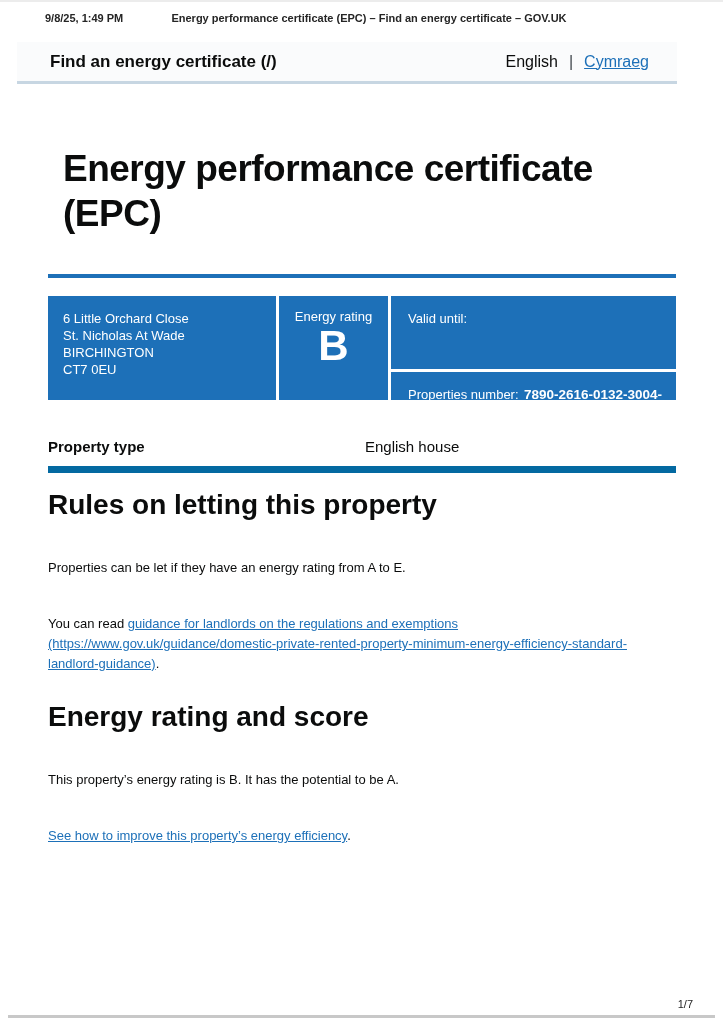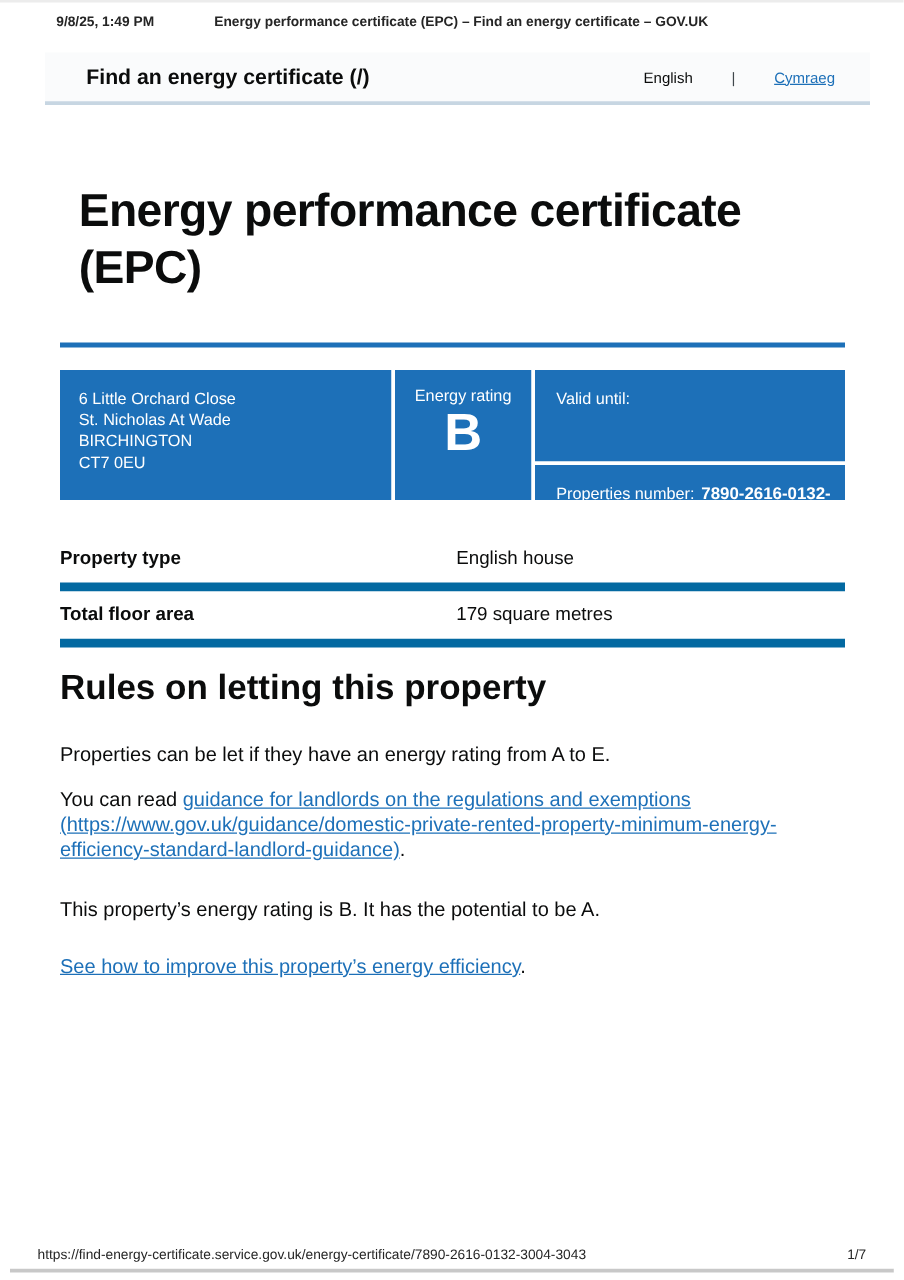--- a/index.html
+++ b/index.html
@@ -16,47 +16,47 @@
   .page-top-edge { position: absolute; top: 0; left: 0; right: 0; height: 2px; background: #ececec; }
   .page-bottom-edge { position: absolute; top: 1015px; left: 8px; right: 8px; height: 3px; background: #ababab; opacity: .65; filter: blur(.6px); }
 
   
   .print-header { position: absolute; top: 12px; left: 15px; right: 0; height: 14px; font-size: 11px; color: #252525; font-weight: bold; }
   .print-header .datetime { position: absolute; left: 30px; top: 0; }
   .print-header .doc-title { display: block; text-align: center; }
 
   
   .site-header {
-    position: absolute; top: 42px; left: 36px; width: 660px; height: 42px;
+    position: absolute; top: 42px; left: 17px; width: 660px; height: 42px;
     background: #fafbfc;
     border-bottom: 3px solid #c7d6e2;
     display: flex; align-items: center; justify-content: space-between;
     padding: 0 28px 0 33px;
   }
   .service-name { font-size: 17px; font-weight: bold; color: #0b0c0c; }
-  .lang-switch { font-size: 12px; display: flex; align-items: flex-start; gap: 20px; }
+  .lang-switch { font-size: 16px; display: flex; align-items: flex-start; }
   .lang-current { color: #0b0c0c; }
   .lang-sep { margin: 0 11px; color: #3f464b; }
   .lang-link { color: #1d70b8; text-decoration: underline; cursor: pointer; }
 
   
   .content { position: absolute; left: 48px; top: 16px; width: 628px; }
 
   h1.page-title {
     margin: 130px 0 0 15px;
     font-size: 37px; line-height: 45px; font-weight: bold; color: #0b0c0c;
     letter-spacing: -0.5px;
   }
 
   .blue-rule { margin-top: 38px; height: 4px; background: #1d70b8; }
 
   
   .epc-box { margin-top: 18px; height: 104px; display: flex; background: #1d70b8; color: #ffffff; }
   .panel-address {
-    width: 268px; padding: 14px 14px 0 15px;
+    width: 231px; padding: 14px 14px 0 15px;
     font-size: 13px; line-height: 17px;
     border-right: 3px solid #ffffff;
     white-space: pre-line;
   }
   .panel-rating { width: 112px; border-right: 3px solid #ffffff; text-align: center; padding-top: 13px; }
   .rating-label { font-size: 13px; }
   .rating-letter { font-size: 42px; line-height: 44px; font-weight: bold; }
   .panel-meta { flex: 1; display: flex; flex-direction: column; gap: 42px; }
   .meta-row { flex: 1; display: flex; padding: 15px 8px 0 17px; }
   .meta-row.second { border-top: 3px solid #ffffff; }
@@ -66,21 +66,21 @@
   
   .summary-table { margin-top: 28px; }
   .summary-row { display: flex; align-items: baseline; padding: 10px 0; border-bottom: 7px solid #0369a1; font-size: 15px; line-height: 18px; }
   .summary-label { width: 317px; font-weight: bold; }
   .summary-value { flex: 1; }
 
   h2.section-heading { font-size: 28px; line-height: 34px; font-weight: bold; color: #0b0c0c; }
   h2.rules { margin-top: 15px; }
   h2.rating { margin-top: 26px; }
 
-  p.body-text { font-size: 16px; line-height: 20px; color: #0b0c0c; }
+  p.body-text { font-size: 13px; line-height: 20px; color: #0b0c0c; margin-top: 36px; }
   .p-rules-1 { margin-top: 28px; }
   .p-rules-2 { margin-top: 16px; }
   .p-rating-1 { margin-top: 28px; }
   .p-rating-2 { margin-top: 25px; }
 
   a.text-link, span.text-link { color: #1d70b8; text-decoration: underline; cursor: pointer; }
 
   
   .print-footer { position: absolute; top: 998px; left: 0; right: 0; height: 13px; font-size: 11px; color: #252525; }
   .print-footer .footer-url { position: absolute; left: 30px; top: 0; }
@@ -128,36 +128,32 @@
         <span class="meta-value">7890-2616-0132-3004-3043</span>
       </div>
     </div>
   </div>
 
   <div class="summary-table">
     <div class="summary-row">
       <span class="summary-label">Property type</span>
       <span class="summary-value">English house</span>
     </div>
-    <div class="summary-row">
-      <span class="summary-label">Total floor area</span>
-      <span class="summary-value">179 square metres</span>
-    </div>
   </div>
 
   <h2 class="section-heading rules">Rules on letting this property</h2>
 
   <p class="body-text p-rules-1">Properties can be let if they have an energy rating from A to E.</p>
 
   <p class="body-text p-rules-2"><span>You can read </span><span class="text-link">guidance for landlords on the regulations and exemptions (https://www.gov.uk/guidance/domestic-private-rented-property-minimum-energy-efficiency-standard-landlord-guidance)</span><span>.</span></p>
 
+  <h2 class="section-heading rating">Energy rating and score</h2>
 
   <p class="body-text p-rating-1">This property’s energy rating is B. It has the potential to be A.</p>
 
   <p class="body-text p-rating-2"><span class="text-link">See how to improve this property’s energy efficiency</span><span>.</span></p>
 </div>
 
 <div class="print-footer">
-  <span class="footer-url">https://find-energy-certificate.service.gov.uk/energy-certificate/7890-2616-0132-3004-3043</span>
   <span class="footer-page">1/7</span>
 </div>
 
 <div class="page-bottom-edge"></div>
 
 </body></html>

